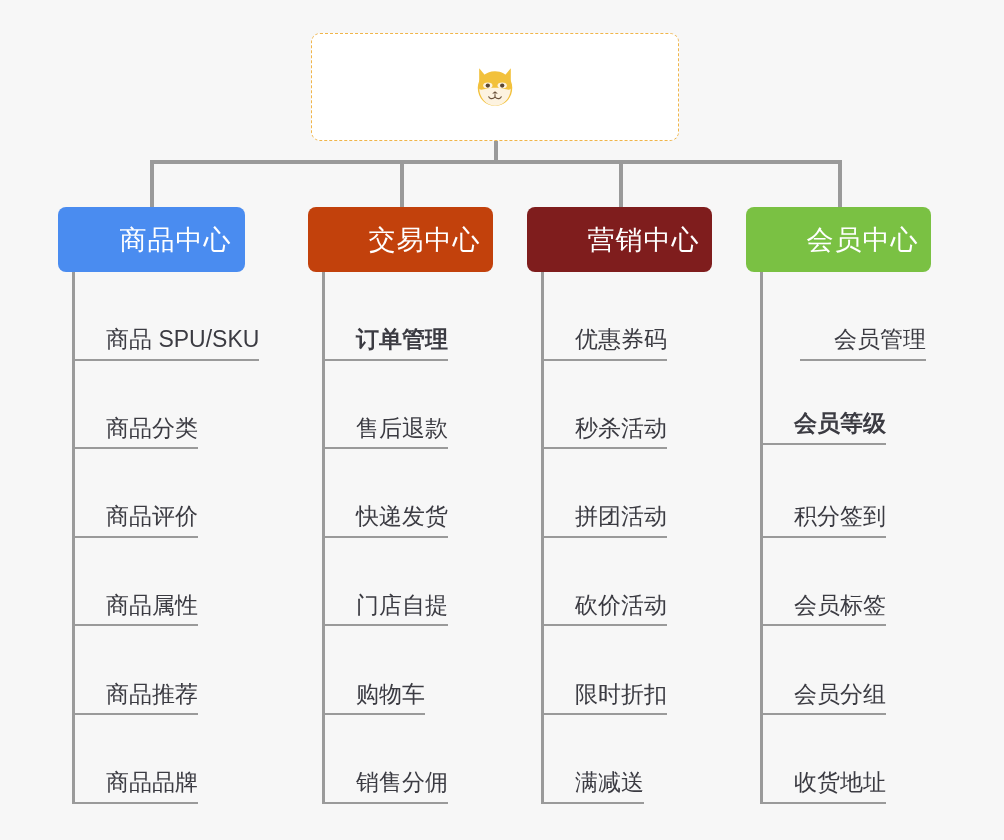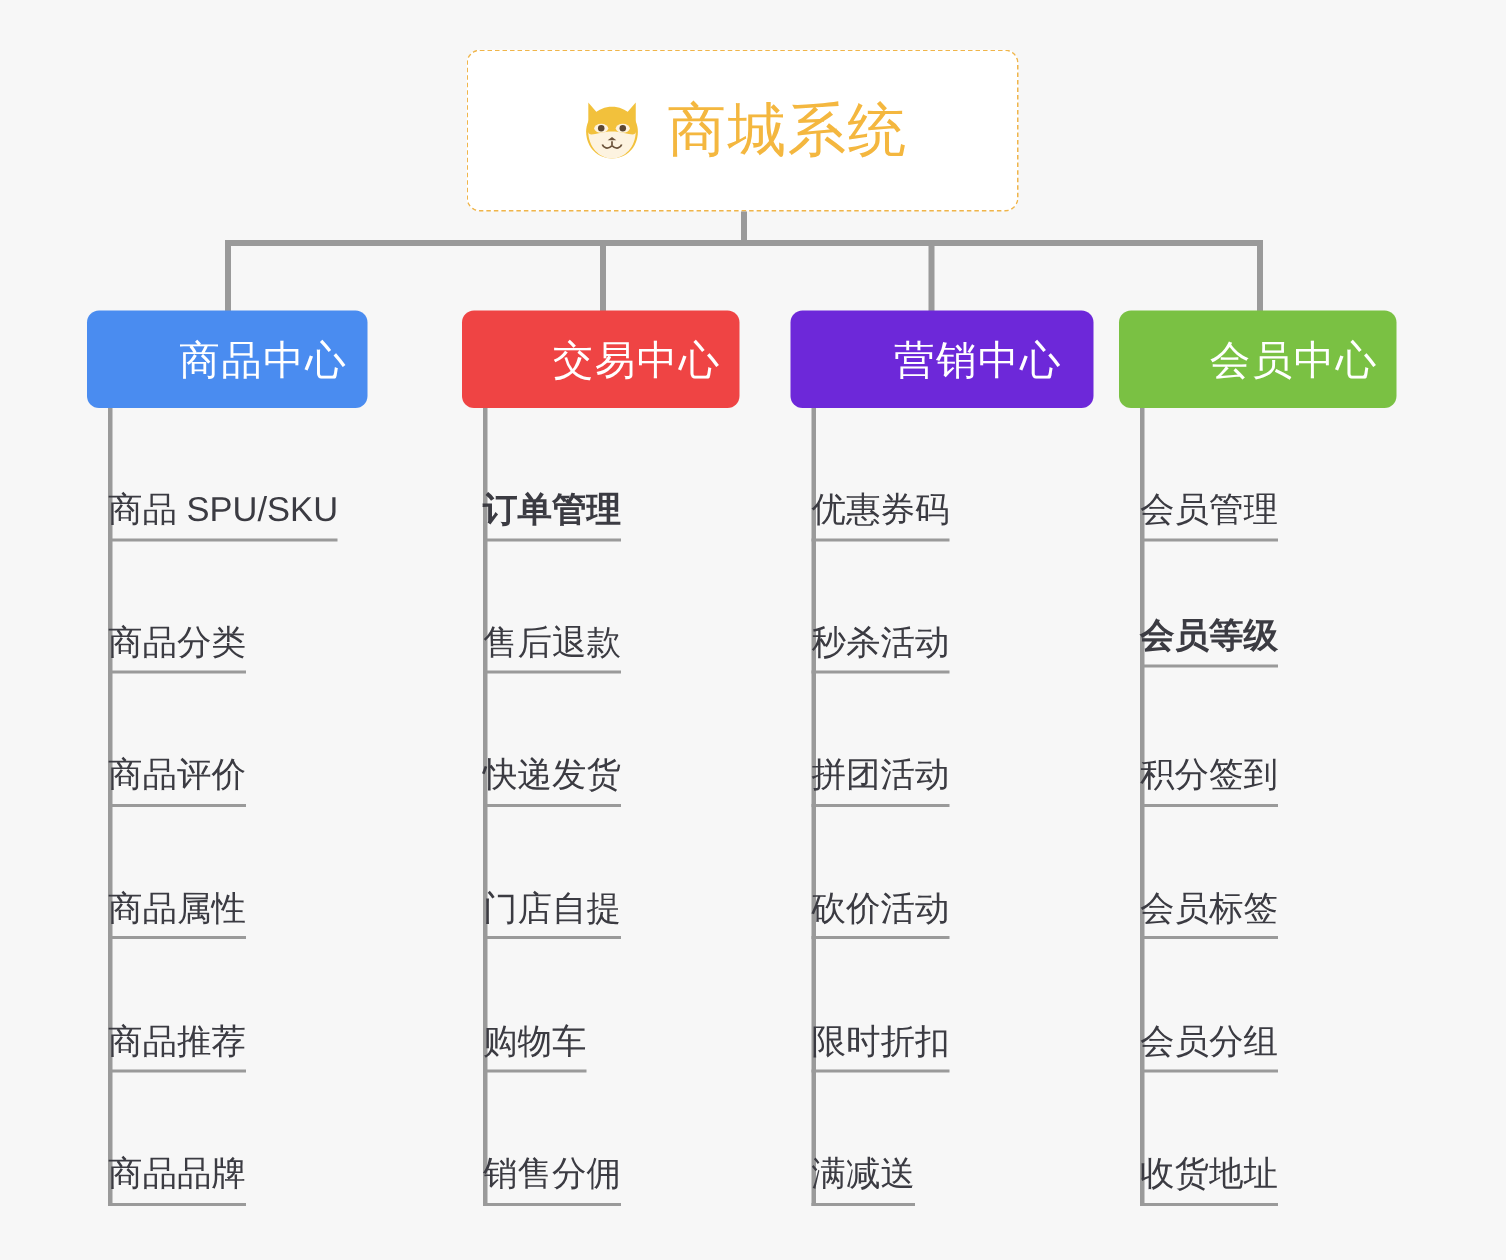--- a/index.html
+++ b/index.html
@@ -103,20 +103,21 @@
     background: #9a9a9a;
   }
   .leaf-item {
     position: absolute;
     left: 0;
     height: 88.6px;
     display: flex;
     align-items: flex-end;
     box-sizing: border-box;
     border-bottom: 2px solid #9a9a9a;
+    padding-left: 34px;
     padding-bottom: 6px;
   }
   .leaf-label {
     color: #3b3b42;
     font-size: 23px;
     line-height: 1.1;
     white-space: nowrap;
   }
 </style>
 </head>
@@ -132,21 +133,20 @@
       <path d="M32 33 C44 33 54 39 54 33 C54 47 44 58 32 58 C20 58 10 47 10 33 C10 39 20 33 32 33 Z" fill="#fdf3e0"></path>
       <ellipse cx="22" cy="30" rx="6.5" ry="4.2" fill="#fdf3e0"></ellipse>
       <ellipse cx="42" cy="30" rx="6.5" ry="4.2" fill="#fdf3e0"></ellipse>
       <ellipse cx="22" cy="30" rx="3" ry="3" fill="#5a4632"></ellipse>
       <ellipse cx="42" cy="30" rx="3" ry="3" fill="#5a4632"></ellipse>
       <path d="M32 38 L28 41 L36 41 Z" fill="#6b523a"></path>
       <path d="M32 42 L32 46" stroke="#6b523a" stroke-width="1.6" fill="none"></path>
       <path d="M32 46 C28 50 24 48 23 45" stroke="#6b523a" stroke-width="1.6" fill="none"></path>
       <path d="M32 46 C36 50 40 48 41 45" stroke="#6b523a" stroke-width="1.6" fill="none"></path>
     </svg>
-    <div class="root-label">商城系统</div>
   </div>
 
   <div class="connector conn-stem"></div>
   <div class="connector conn-bus"></div>
 
   <div id="branch-layer">
       <div class="connector conn-drop" style="left: 150px;"></div>
       <div class="cat-box" style="left: 58px; width: 187px; background: rgb(74, 140, 240);">商品中心</div>
       <div class="leaf-col" style="left: 72px;">
         <div class="leaf-trunk" style="height: 531.6px;"></div>
@@ -163,21 +163,21 @@
           <span class="leaf-label">商品属性</span>
         </div>
         <div class="leaf-item" style="top: 354.4px;">
           <span class="leaf-label">商品推荐</span>
         </div>
         <div class="leaf-item" style="top: 443px;">
           <span class="leaf-label">商品品牌</span>
         </div>
       </div>
       <div class="connector conn-drop" style="left: 400px;"></div>
-      <div class="cat-box" style="left: 308px; width: 185px; background: #ef4444;">交易中心</div>
+      <div class="cat-box" style="left: 308px; width: 185px; background: #c2410c;">交易中心</div>
       <div class="leaf-col" style="left: 322px;">
         <div class="leaf-trunk" style="height: 531.6px;"></div>
         <div class="leaf-item" style="top: 0px; font-weight: bold;">
           <span class="leaf-label">订单管理</span>
         </div>
         <div class="leaf-item" style="top: 88.6px;">
           <span class="leaf-label">售后退款</span>
         </div>
         <div class="leaf-item" style="top: 177.2px;">
           <span class="leaf-label">快递发货</span>
@@ -186,21 +186,21 @@
           <span class="leaf-label">门店自提</span>
         </div>
         <div class="leaf-item" style="top: 354.4px;">
           <span class="leaf-label">购物车</span>
         </div>
         <div class="leaf-item" style="top: 443px;">
           <span class="leaf-label">销售分佣</span>
         </div>
       </div>
       <div class="connector conn-drop" style="left: 619px;"></div>
-      <div class="cat-box" style="left: 527px; width: 202px; background: #6d28d9;">营销中心</div>
+      <div class="cat-box" style="left: 527px; width: 185px; background: #7f1d1d;">营销中心</div>
       <div class="leaf-col" style="left: 541px;">
         <div class="leaf-trunk" style="height: 531.6px;"></div>
         <div class="leaf-item" style="top: 0px;">
           <span class="leaf-label">优惠券码</span>
         </div>
         <div class="leaf-item" style="top: 88.6px;">
           <span class="leaf-label">秒杀活动</span>
         </div>
         <div class="leaf-item" style="top: 177.2px; text-align: right;">
           <span class="leaf-label">拼团活动</span>
@@ -212,21 +212,21 @@
           <span class="leaf-label">限时折扣</span>
         </div>
         <div class="leaf-item" style="top: 443px; justify-content: center;">
           <span class="leaf-label">满减送</span>
         </div>
       </div>
       <div class="connector conn-drop" style="left: 838px;"></div>
       <div class="cat-box" style="left: 746px; width: 185px; background: rgb(122, 193, 67);">会员中心</div>
       <div class="leaf-col" style="left: 760px;">
         <div class="leaf-trunk" style="height: 531.6px;"></div>
-        <div class="leaf-item" style="top: 0px;">
+        <div class="leaf-item" style="top: 0px; margin-left: 40px;">
           <span class="leaf-label">会员管理</span>
         </div>
         <div class="leaf-item" style="top: 84px; font-weight: bold;">
           <span class="leaf-label">会员等级</span>
         </div>
         <div class="leaf-item" style="top: 177.2px;">
           <span class="leaf-label">积分签到</span>
         </div>
         <div class="leaf-item" style="top: 265.8px;">
           <span class="leaf-label">会员标签</span>

